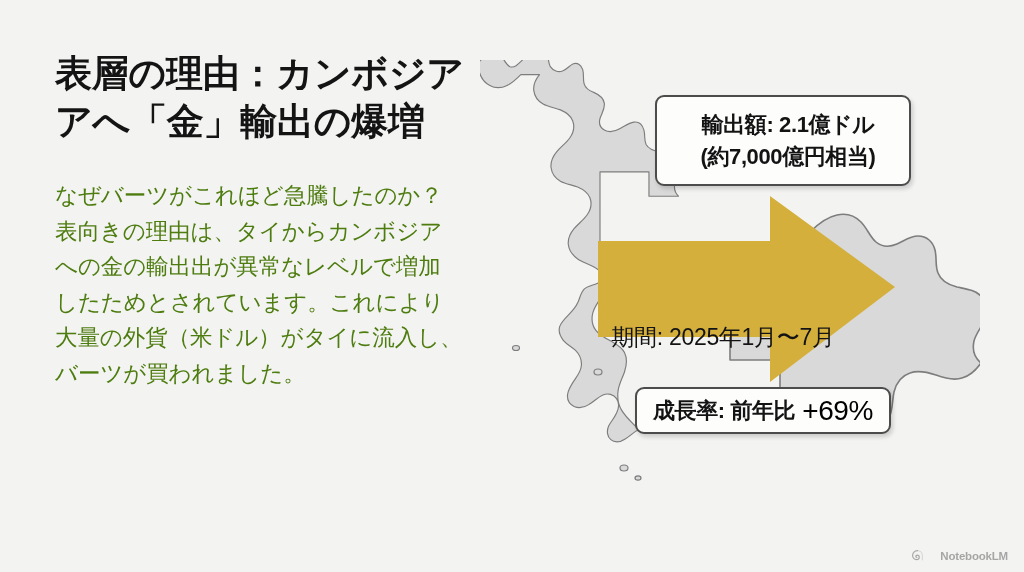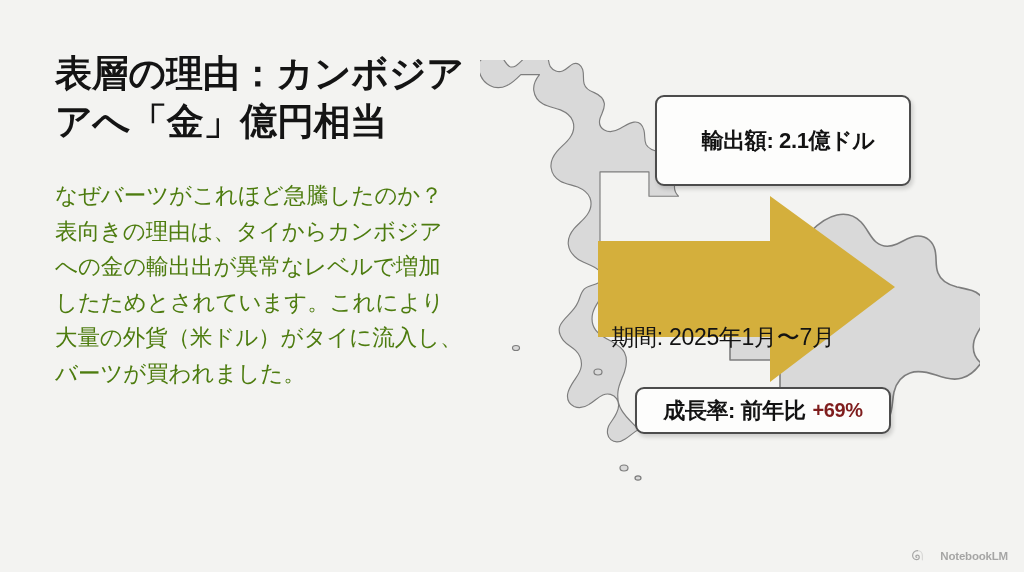--- a/index.html
+++ b/index.html
@@ -144,23 +144,23 @@
     flex-direction: row;
   }
   .growth-label {
     font-size: 22px;
     font-weight: 700;
     color: #131313;
     letter-spacing: -0.4px;
     white-space: nowrap;
   }
   .growth-value {
-    font-size: 20px;
-    font-weight: 700;
-    color: #7f1d1d;
+    font-size: 28px;
+    font-weight: 400;
+    color: #000000;
     letter-spacing: -0.4px;
     white-space: nowrap;
     margin-left: 7px;
   }
 
   
   .watermark {
     position: absolute;
     right: 16px;
     bottom: 10px;
@@ -177,21 +177,21 @@
   }
   .watermark-icon { display: block; }
 </style>
 </head>
 <body>
 
 <div class="slide">
 
   <div class="left-col">
     <h1 class="slide-title">表層の理由：カンボジア
-アへ「金」億円相当</h1>
+アへ「金」輸出の爆増</h1>
     <p class="slide-body">なぜバーツがこれほど急騰したのか？
 表向きの理由は、タイからカンボジア
 への金の輸出出が異常なレベルで増加
 したためとされています。これにより
 大量の外貨（米ドル）がタイに流入し、
 バーツが買われました。</p>
   </div>
 
   <div class="map-area">
 
@@ -415,20 +415,21 @@
            L290,322
            L290,277
            L118,277 Z"></path>
     </svg>
 
     <div class="arrow-label">期間: 2025年1月〜7月</div>
   </div>
 
   <div class="callout callout-top">
     <div class="callout-line">輸出額: 2.1億ドル</div>
+    <div class="callout-line">(約7,000億円相当)</div>
   </div>
 
   <div class="callout callout-bottom">
     <span class="growth-label">成長率: 前年比</span>
     <span class="growth-value">+69%</span>
   </div>
 
   <div class="watermark">
     <svg class="watermark-icon" width="13" height="13" viewBox="0 0 24 24">
       <path d="M12 3 C6.5 3 3 7 3 12 C3 16 6 19.5 10 19.5 C13 19.5 15.2 17.5 15.2 15 C15.2 12.8 13.6 11.2 11.6 11.2 C10 11.2 8.9 12.2 8.9 13.5 C8.9 14.6 9.7 15.4 10.7 15.4" fill="none" stroke="#777777" stroke-width="2.2" stroke-linecap="round"></path>

